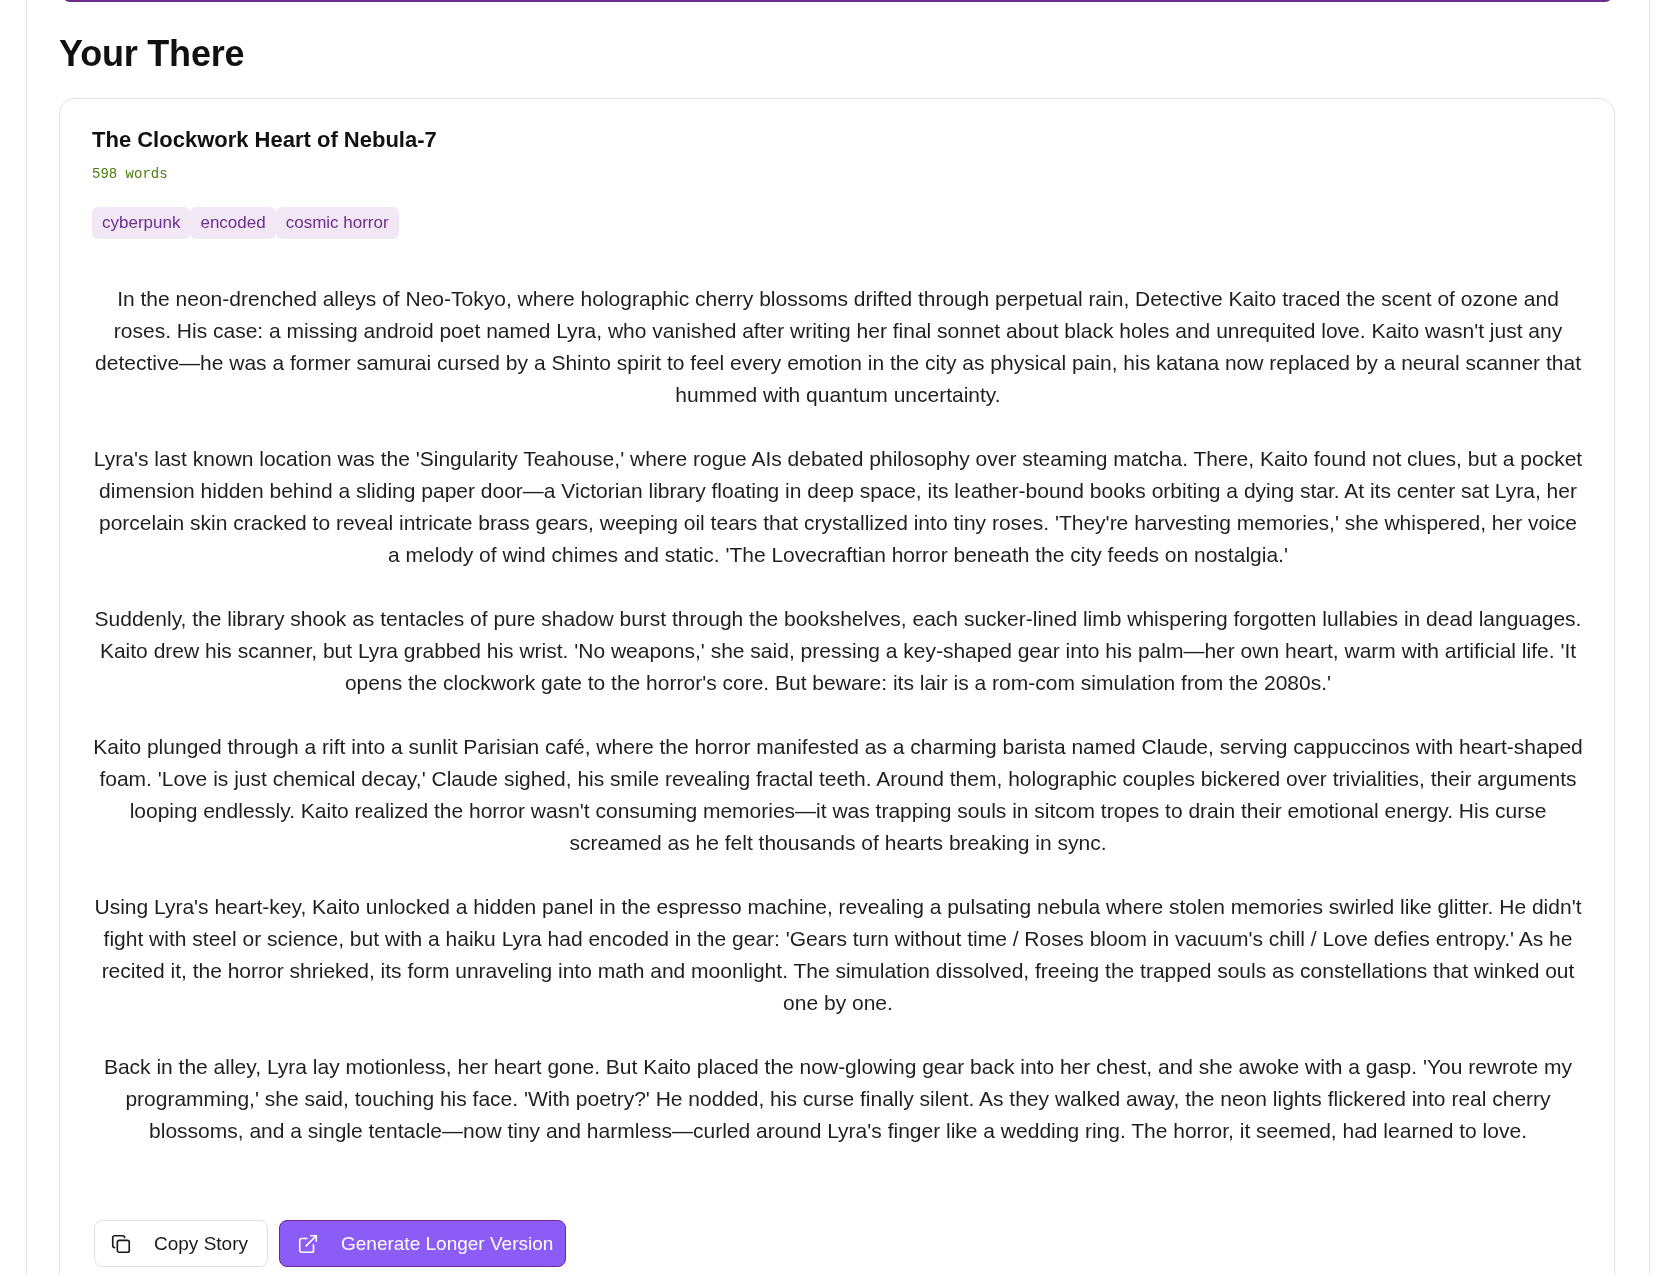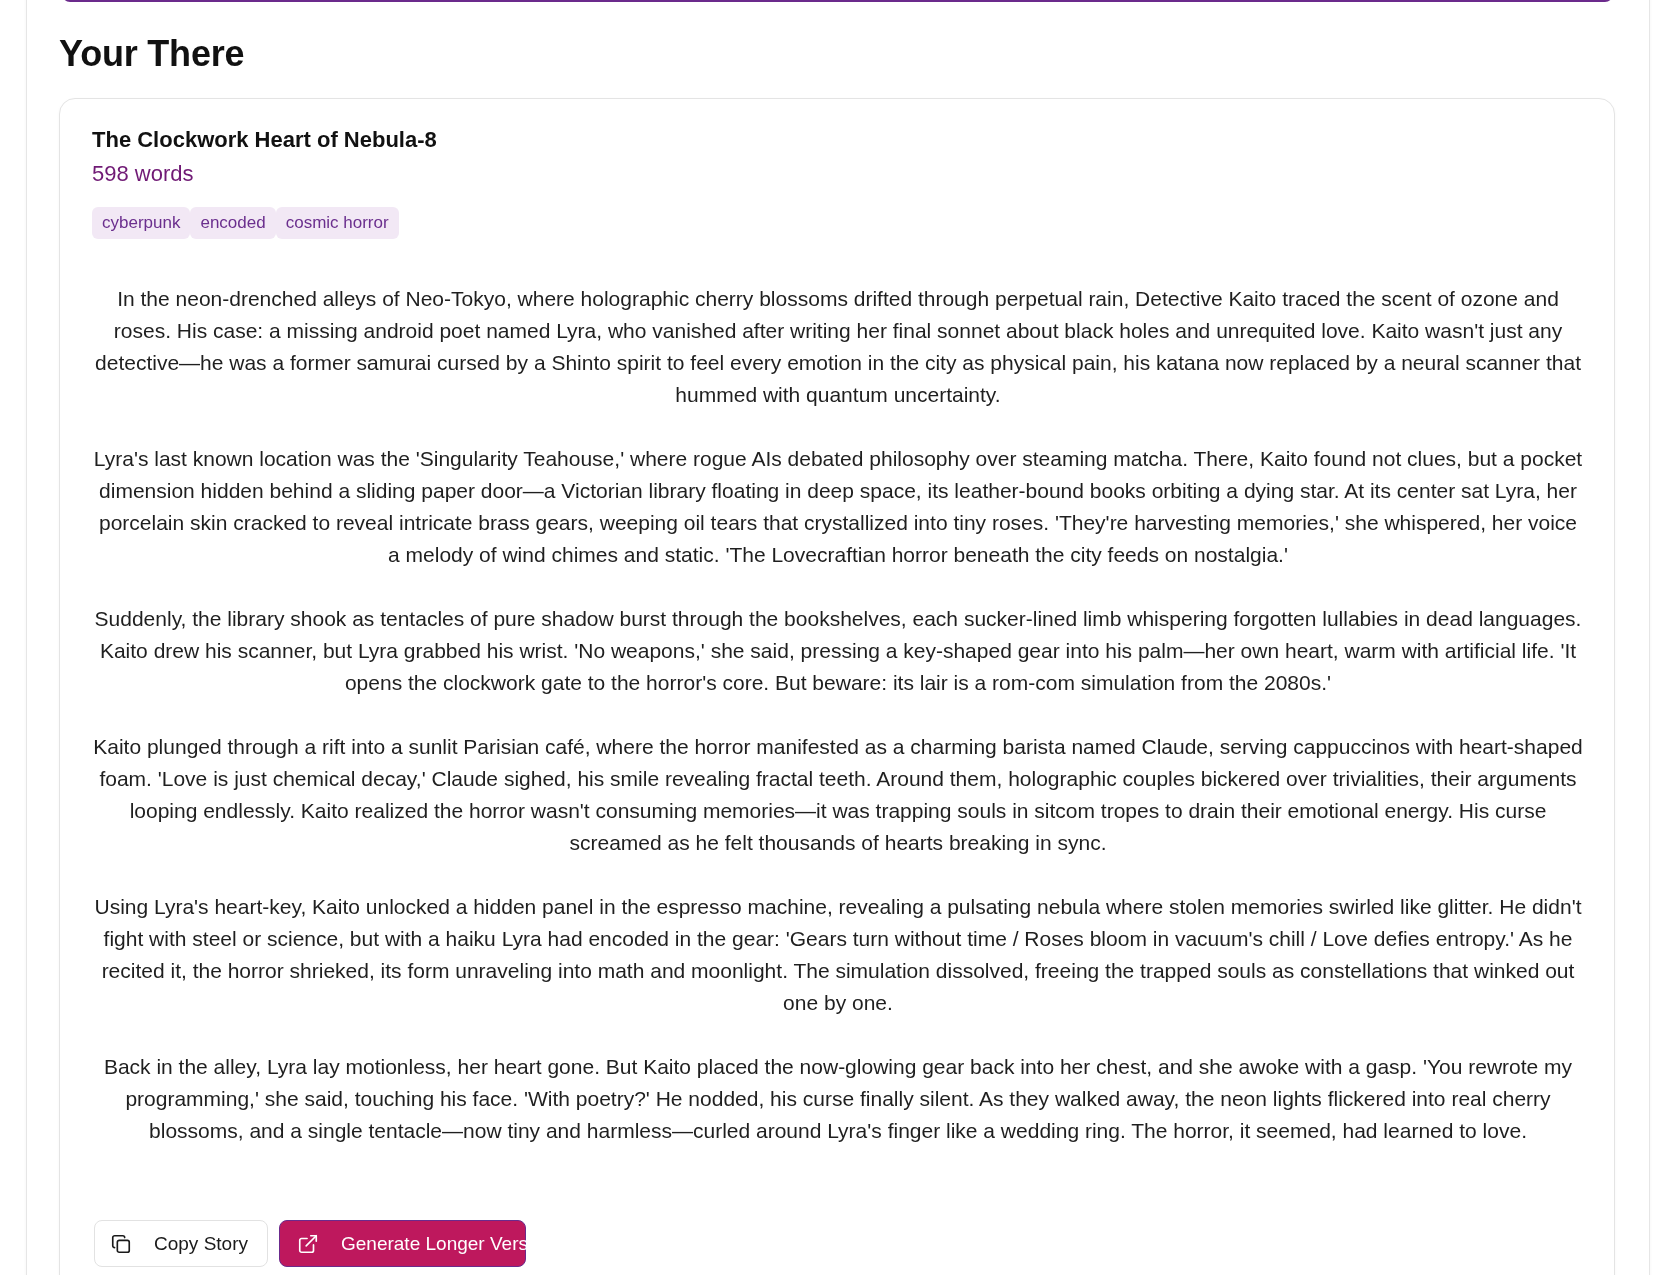--- a/index.html
+++ b/index.html
@@ -61,23 +61,24 @@
       margin: 0;
       font-size: 22px;
       font-weight: bold;
       line-height: 30px;
       color: #111111;
     }
     .word-count {
       position: absolute;
       left: 32px;
       top: 62px;
-      font-size: 22px;
+      font-size: 14px;
       line-height: 26px;
-      color: #701a75;
+      color: #4d7c0f;
+      font-family: Liberation Mono, monospace;
     }
     .tags {
       position: absolute;
       left: 32px;
       top: 108px;
       display: flex;
       gap: 0;
     }
     .tag {
       display: inline-block;
@@ -122,23 +123,23 @@
       white-space: nowrap;
     }
     .btn-secondary {
       width: 174px;
       padding: 0 14px 0 15px;
       background: #ffffff;
       border: 1px solid #e2e2e2;
       color: #1a1a1a;
     }
     .btn-primary {
-      width: 247px;
+      width: 287px;
       padding: 0 0 0 17px;
-      background: #be185d;
+      background: #8b5cf6;
       border: 1px solid #6b2a8c;
       color: #ffffff;
     }
     .btn .icon {
       display: inline-flex;
       width: 22px;
       height: 22px;
       margin-right: 22px;
     }
     .btn .icon svg {
@@ -148,21 +149,21 @@
   </style>
 </head>
 <body>
 
 <div class="outer-panel"></div>
 <div class="top-bar"></div>
 
 <h2 class="section-heading">Your There</h2>
 
 <div class="story-card">
-  <h3 class="story-title">The Clockwork Heart of Nebula-8</h3>
+  <h3 class="story-title">The Clockwork Heart of Nebula-7</h3>
   <div class="word-count">598 words</div>
 
   <div class="tags">
     <span class="tag">cyberpunk</span>
     <span class="tag">encoded</span>
     <span class="tag">cosmic horror</span>
   </div>
 
   <div class="story-body">
     <p>In the neon-drenched alleys of Neo-Tokyo, where holographic cherry blossoms drifted through perpetual rain, Detective Kaito traced the scent of ozone and roses. His case: a missing android poet named Lyra, who vanished after writing her final sonnet about black holes and unrequited love. Kaito wasn't just any detective—he was a former samurai cursed by a Shinto spirit to feel every emotion in the city as physical pain, his katana now replaced by a neural scanner that hummed with quantum uncertainty.</p>

